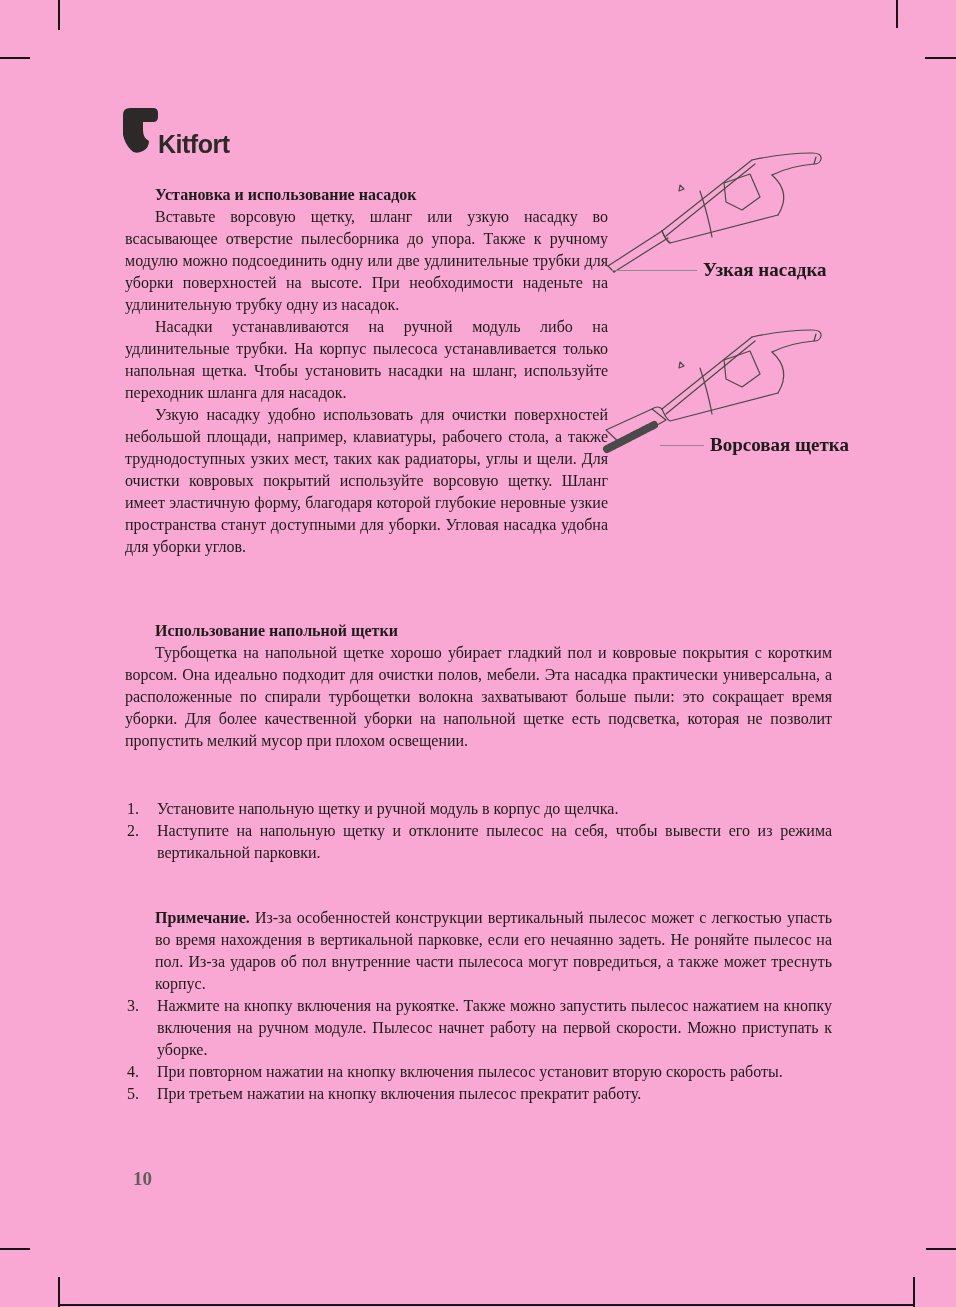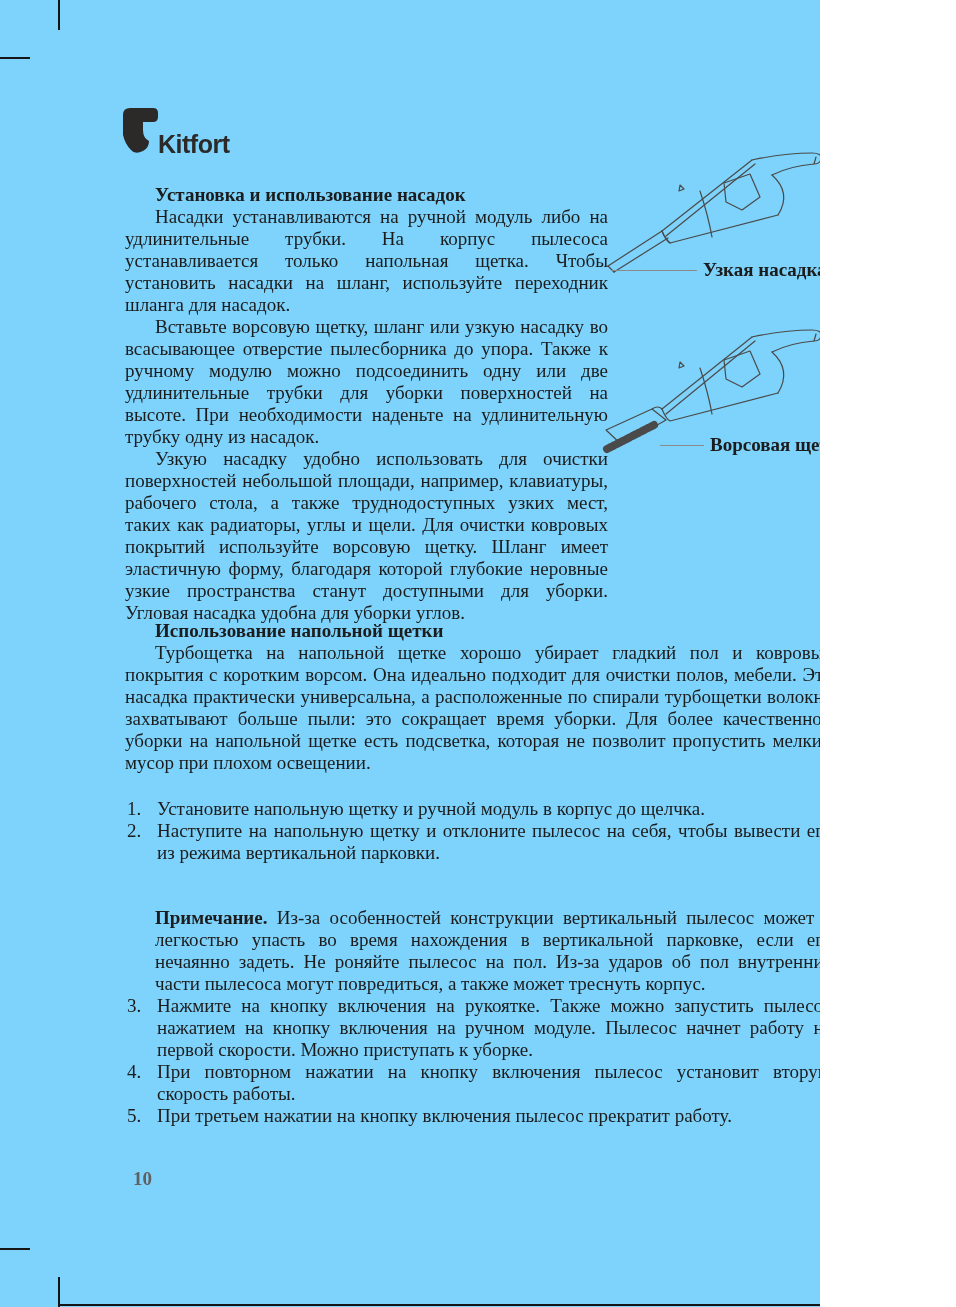--- a/index.html
+++ b/index.html
@@ -1,25 +1,25 @@
 <!DOCTYPE html>
 <html lang="ru"><head>
 <meta charset="utf-8">
 <style>
   html,body{margin:0;padding:0;background:#fff;}
-  .page{position:relative;width:820px;height:1307px;background:#7dd3fc;overflow:hidden;
+  .page{position:relative;width:956px;height:1307px;background:#f9a8d4;overflow:hidden;
         font-family:"Liberation Serif","DejaVu Serif",serif;color:#1c1c1c;}
   
   .crop{position:absolute;background:#151515;}
   
   .logo{position:absolute;left:123px;top:108px;width:130px;height:50px;}
   .logo-word{position:absolute;left:35px;top:22px;font-family:"Liberation Sans","DejaVu Sans",sans-serif;
              font-weight:bold;font-size:25px;letter-spacing:-0.5px;color:#2b2a29;}
   
-  .txt{font-size:19px;line-height:22px;text-align:justify;}
+  .txt{font-size:16px;line-height:22px;text-align:justify;}
   .col-narrow{position:absolute;left:125px;top:184px;width:483px;}
   .sec-floor{position:absolute;left:125px;top:620px;width:707px;}
   .sec-usage{position:absolute;left:125px;top:798px;width:707px;}
   .h{font-weight:bold;text-indent:30px;text-align:left;}
   .p{text-indent:30px;margin:0;}
   .list{margin-top:0;}
   .li{display:flex;}
   .li .num{width:30px;flex:0 0 30px;text-align:left;padding-left:2px;}
   .li .it{width:677px;flex:1 1 auto;}
   .note{margin-left:30px;margin-top:43px;}
@@ -99,22 +99,22 @@
 
       <path d="M100,63 Q108,87 112,109"></path>
       <path d="M80,57 L84,61 L79,63 Z"></path>
     </svg>
   </div>
   <div class="callout" style="left:660px;top:445px;width:44px;"></div>
   <div class="fig-label" style="left:710px;top:434px;">Ворсовая щетка</div>
 
   <div class="col-narrow txt">
     <div class="h">Установка и использование насадок</div>
+    <p class="p">Вставьте ворсовую щетку, шланг или узкую насадку во всасывающее отверстие пылесборника до упора. Также к ручному модулю можно подсоединить одну или две удлинительные трубки для уборки поверхностей на высоте. При необходимости наденьте на удлинительную трубку одну из насадок.</p>
     <p class="p">Насадки устанавливаются на ручной модуль либо на удлинительные трубки. На корпус пылесоса устанавливается только напольная щетка. Чтобы установить насадки на шланг, используйте переходник шланга для насадок.</p>
-    <p class="p">Вставьте ворсовую щетку, шланг или узкую насадку во всасывающее отверстие пылесборника до упора. Также к ручному модулю можно подсоединить одну или две удлинительные трубки для уборки поверхностей на высоте. При необходимости наденьте на удлинительную трубку одну из насадок.</p>
     <p class="p">Узкую насадку удобно использовать для очистки поверхностей небольшой площади, например, клавиатуры, рабочего стола, а также труднодоступных узких мест, таких как радиаторы, углы и щели. Для очистки ковровых покрытий используйте ворсовую щетку. Шланг имеет эластичную форму, благодаря которой глубокие неровные узкие пространства станут доступными для уборки. Угловая насадка удобна для уборки углов.</p>
   </div>
 
   <div class="sec-floor txt">
     <div class="h">Использование напольной щетки</div>
     <p class="p">Турбощетка на напольной щетке хорошо убирает гладкий пол и ковровые покрытия с коротким ворсом. Она идеально подходит для очистки полов, мебели. Эта насадка практически универсальна, а расположенные по спирали турбощетки волокна захватывают больше пыли: это сокращает время уборки. Для более качественной уборки на напольной щетке есть подсветка, которая не позволит пропустить мелкий мусор при плохом освещении.</p>
   </div>
 
   <div class="sec-usage txt">
     <div class="list">

